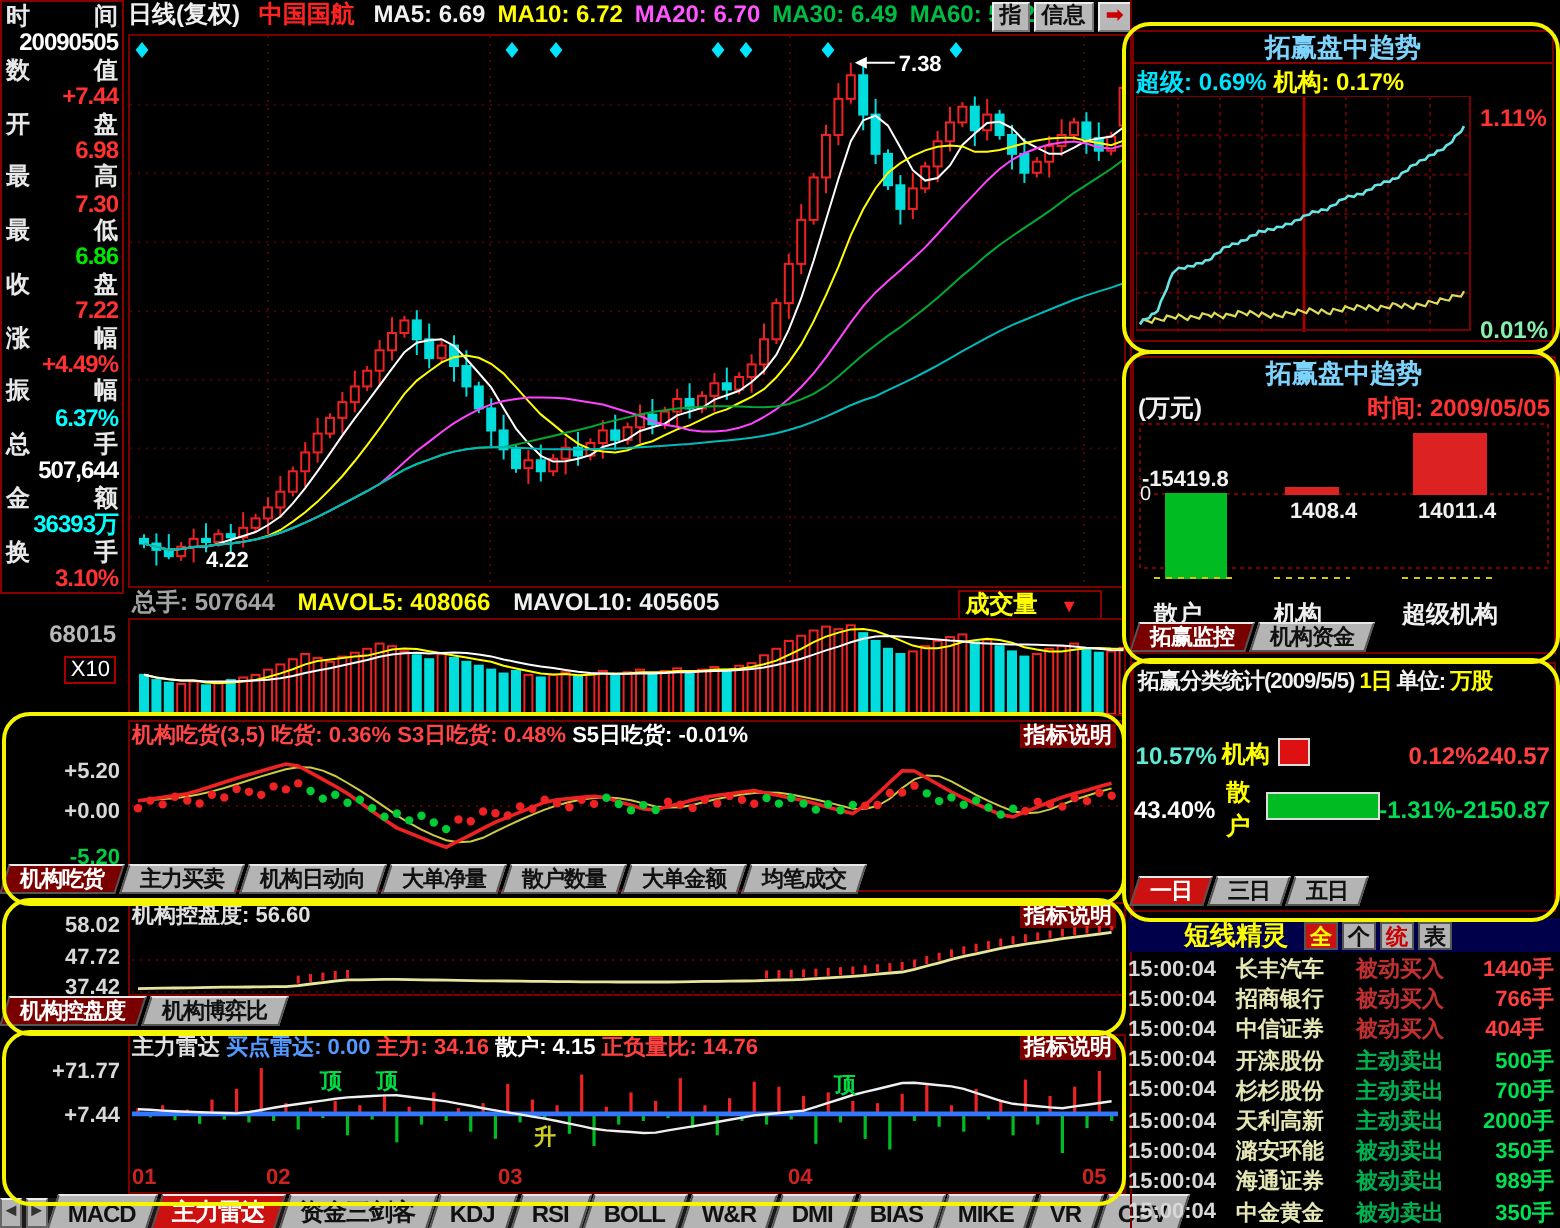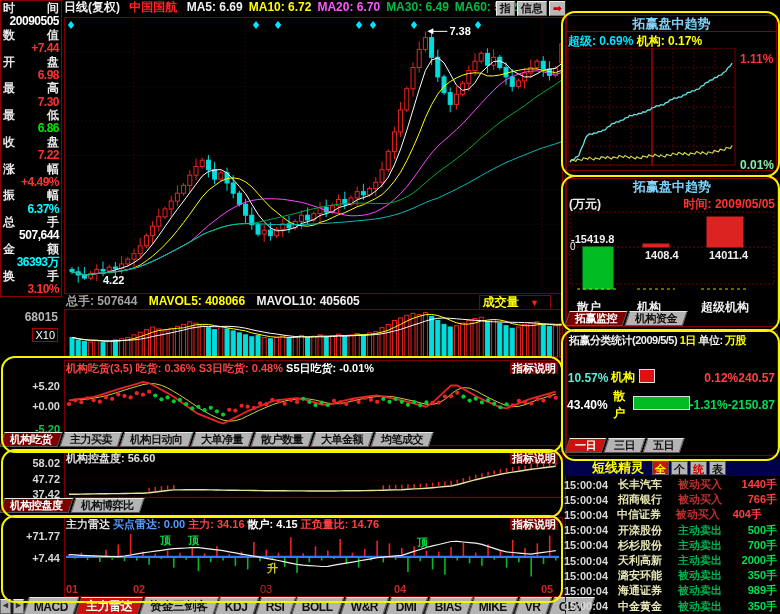--- a/index.html
+++ b/index.html
@@ -697,21 +697,21 @@
         <path d="M3.0,24.6 L9.2,24.9 L15.3,25.3 L21.5,25.6 L27.6,25.9 L33.8,26.1 L40.0,26.3 L46.1,26.5 L52.3,26.7 L58.5,26.0 L64.6,25.0 L70.8,23.9 L76.9,22.9 L83.1,22.0 L89.3,21.1 L95.4,20.3 L101.6,19.4 L107.8,18.7 L113.9,18.4 L120.1,18.0 L126.3,17.7 L132.4,17.6 L138.6,18.4 L144.7,19.1 L150.9,19.9 L157.1,20.7 L163.2,21.8 L169.4,22.9 L175.5,24.1 L181.7,25.2 L187.9,26.2 L194.0,27.2 L200.2,28.3 L206.4,29.3 L212.5,30.5 L218.7,31.8 L224.8,33.1 L231.0,34.4 L237.2,35.2 L243.3,35.6 L249.5,36.0 L255.7,36.5 L261.8,36.3 L268.0,35.2 L274.1,34.2 L280.3,33.2 L286.5,32.1 L292.6,31.0 L298.8,29.9 L305.0,28.8 L311.1,27.7 L317.3,27.1 L323.4,26.5 L329.6,25.9 L335.8,25.3 L341.9,23.4 L348.1,21.4 L354.3,19.5 L360.4,17.5 L366.6,15.9 L372.8,14.5 L378.9,13.0 L385.1,11.5 L391.2,11.4 L397.4,12.0 L403.6,12.6 L409.7,13.2 L415.9,14.4 L422.0,16.4 L428.2,18.4 L434.4,20.4 L440.5,21.9 L446.7,22.5 L452.9,23.1 L459.0,23.7 L465.2,24.1 L471.3,23.2 L477.5,22.4 L483.7,21.5 L489.8,20.6" fill="none" stroke="#f0f0f0" stroke-width="1.2"></path>
         <text x="94" y="14" fill="#00dd44" font-size="11" font-weight="bold">顶</text>
         <text x="122" y="14" fill="#00dd44" font-size="11" font-weight="bold">顶</text>
         <text x="201" y="42" fill="#cccc22" font-size="11" font-weight="bold">升</text>
         <text x="351" y="16" fill="#00dd44" font-size="11" font-weight="bold">顶</text>
       </svg>
     </div>
   <div id="leida-months" style="position: absolute; left: 64px; top: 583px; width: 499px; height: 13px;">
       <span style="position: absolute; left: 2px; color: rgb(204, 34, 34); font-weight: bold; font-size: 11px;">01</span>
       <span style="position: absolute; left: 69px; color: rgb(204, 34, 34); font-weight: bold; font-size: 11px;">02</span>
-      <span style="position: absolute; left: 196px; color: rgb(204, 34, 34); font-weight: normal; font-size: 11px;">03</span>
+      <span style="position: absolute; left: 185px; color: rgb(204, 34, 34); font-weight: bold; font-size: 11px;">03</span>
       <span style="position: absolute; left: 330px; color: rgb(204, 34, 34); font-weight: bold; font-size: 11px;">04</span>
       <span style="position: absolute; left: 477px; color: rgb(204, 34, 34); font-weight: bold; font-size: 11px;">05</span>
     </div>
 
   <div id="bottom-tabbar" class="abs">
     <div class="arrow-btn">◄</div>
     <div class="arrow-btn">►</div>
     <div style="display:flex;gap:2px;" id="bottom-tabs">
         <div class="tab">
           <span>MACD</span>
@@ -873,21 +873,21 @@
         <div class="sl-row">
           <span style="width: 54px; color: rgb(216, 216, 216);">15:00:04</span>
           <span style="width: 60px; color: rgb(230, 230, 180);">招商银行</span>
           <span style="width: 58px; color: rgb(192, 48, 48);">被动买入</span>
           <span style="flex: 1 1 0%; text-align: right; padding-right: 3px; color: rgb(255, 64, 64);">766手</span>
         </div>
         <div class="sl-row">
           <span style="width: 54px; color: rgb(216, 216, 216);">15:00:04</span>
           <span style="width: 60px; color: rgb(230, 230, 180);">中信证券</span>
           <span style="width: 58px; color: rgb(192, 48, 48);">被动买入</span>
-          <span style="flex: 1 1 0%; text-align: right; padding-right: 18px; color: rgb(255, 64, 64);">404手</span>
+          <span style="flex: 1 1 0%; text-align: right; padding-right: 8px; color: rgb(255, 64, 64);">404手</span>
         </div>
         <div class="sl-row">
           <span style="width: 54px; color: rgb(216, 216, 216);">15:00:04</span>
           <span style="width: 60px; color: rgb(230, 230, 180);">开滦股份</span>
           <span style="width: 58px; color: rgb(0, 176, 80);">主动卖出</span>
           <span style="flex: 1 1 0%; text-align: right; padding-right: 3px; color: rgb(0, 224, 80);">500手</span>
         </div>
         <div class="sl-row">
           <span style="width: 54px; color: rgb(216, 216, 216);">15:00:04</span>
           <span style="width: 60px; color: rgb(230, 230, 180);">杉杉股份</span>

